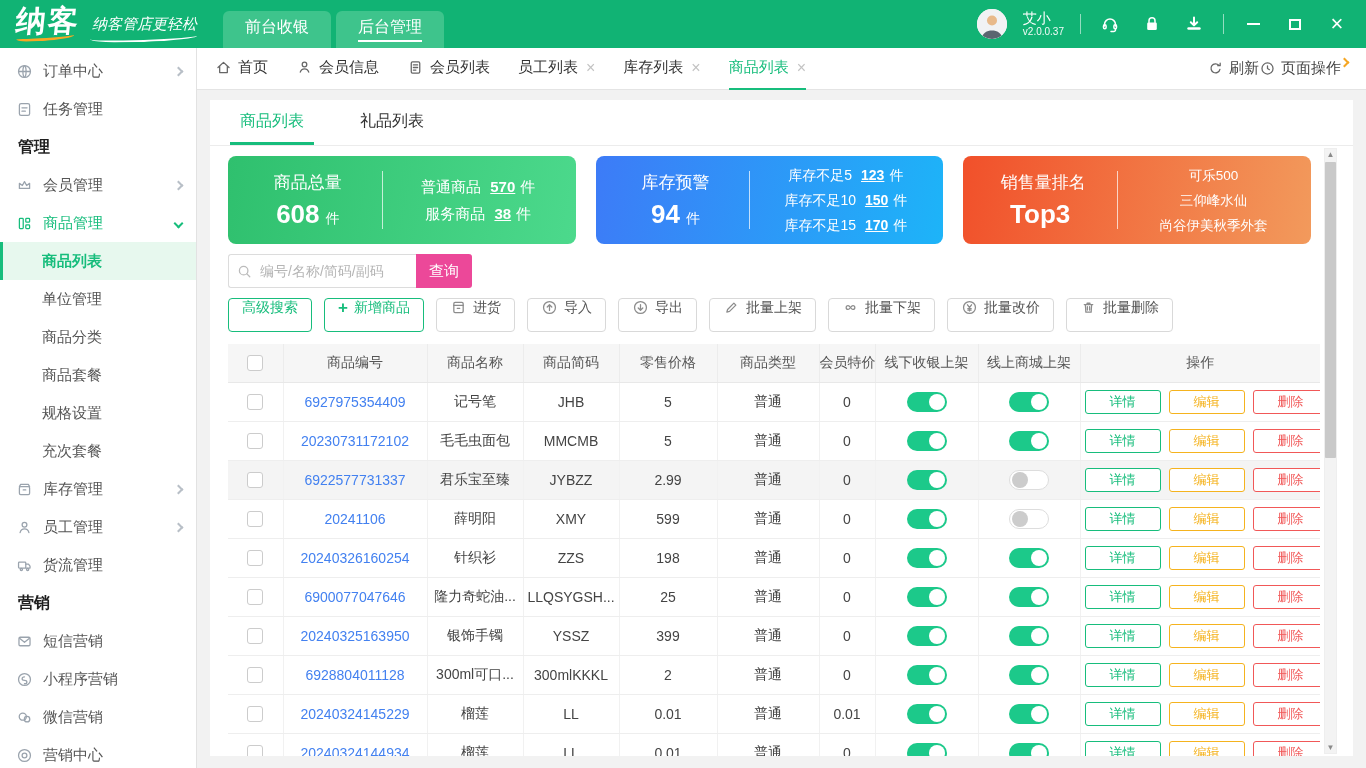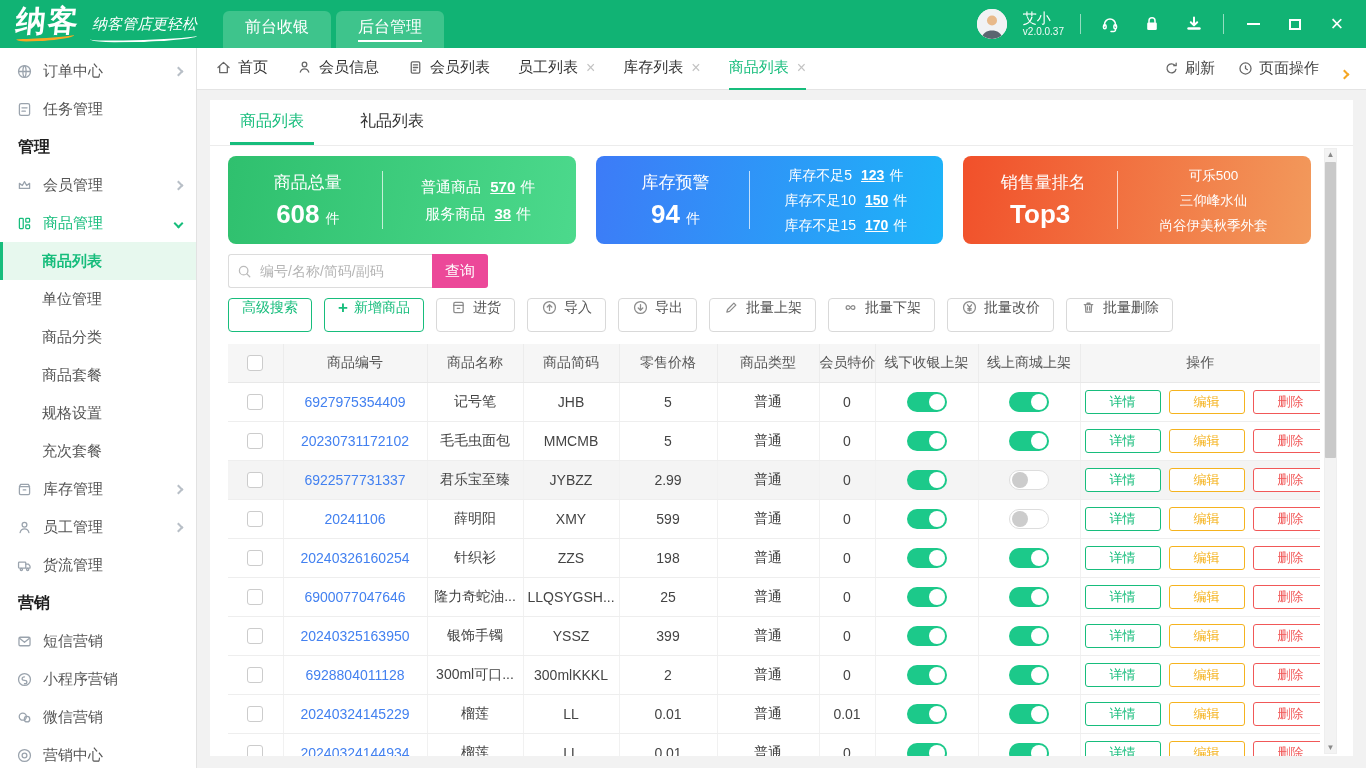--- a/index.html
+++ b/index.html
@@ -44,21 +44,21 @@
   .sb-section{height:38px;display:flex;align-items:center;padding-left:18px;font-size:16px;font-weight:bold;color:#1f1f1f}
   .sb-sub{height:38px;display:flex;align-items:center;padding-left:42px;font-size:15px;color:#555;cursor:pointer}
   .sb-sub.active{background:#e7f8ee;color:#17bd7c;font-weight:bold;box-shadow:inset 3px 0 0 #17bd7c}
 
   
   .tabbar{position:absolute;left:197px;top:48px;right:0;height:42px;background:#fff;border-bottom:1px solid #e4e4e4;display:flex;align-items:center;padding:0 18px;gap:28px;z-index:1}
   .tb-tab{display:flex;align-items:center;gap:6px;font-size:15px;color:#333;height:42px;border-bottom:2px solid transparent;cursor:pointer}
   .tb-tab .icon{color:#666}
   .tb-tab.active{color:#17bd7c;border-bottom-color:#17bd7c}
   .tb-close{color:#c3c3c3;font-size:16px;margin-left:2px;cursor:pointer}
-  .tabbar-right{margin-left:auto;display:flex;align-items:flex-end;gap:22px;color:#444;font-size:15px}
+  .tabbar-right{margin-left:auto;display:flex;align-items:flex-start;color:#444;font-size:15px}
   .tb-act{display:flex;align-items:center;gap:5px;cursor:pointer}
   .tb-act .icon{color:#666}
   .orange-chev{color:#f5a623;display:inline-flex;cursor:pointer}
   .orange-chev .chev{border-width:2.2px}
 
   
   .main{position:absolute;left:197px;top:90px;right:0;bottom:0;background:#f2f2f2;padding:10px 13px 12px 13px}
   .panel{background:#fff;height:100%;position:relative;overflow:hidden}
   .panel-tabs{height:46px;border-bottom:1px solid #ececec;display:flex;align-items:stretch;padding-left:20px;gap:36px}
   .p-tab{display:flex;align-items:center;font-size:16px;color:#333;border-bottom:3px solid transparent;padding:0 10px;cursor:pointer}
@@ -73,21 +73,21 @@
   .card-div{width:1px;height:58px;background:rgba(255,255,255,.7)}
   .card-right{flex:1;display:flex;flex-direction:column;justify-content:center;padding-left:4px;text-align:center}
   .card-row b{text-decoration:underline;margin:0 5px}
   .card.c0 .card-row{font-size:15px;line-height:27px}
   .card.c1 .card-row{font-size:14px;line-height:25px}
   .card.c2 .card-row{font-size:13.5px;line-height:25px}
 
   .search-row{margin:4px 18px 0;display:flex;align-items:center}
   .search-wrap{position:relative}
   .search-wrap .icon{position:absolute;left:8px;top:9px;color:#bbb}
-  .search-input{width:204px;height:34px;border:1px solid #dcdcdc;border-right:none;border-radius:3px 0 0 3px;padding:0 8px 0 31px;font-size:14px;color:#333;outline:none}
+  .search-input{width:188px;height:34px;border:1px solid #dcdcdc;border-right:none;border-radius:3px 0 0 3px;padding:0 8px 0 31px;font-size:14px;color:#333;outline:none}
   .search-input::placeholder{color:#b5b5b5}
   .btn-query{width:56px;height:34px;background:#ec4899;color:#fff;border:none;border-radius:0 3px 3px 0;font-size:15px;cursor:pointer}
 
   .toolbar{margin:10px 18px 0;display:flex;gap:12px}
   .tbtn{height:34px;display:inline-flex;align-items:flex-start;gap:6px;padding:0 13px;border:1px solid #d9d9d9;border-radius:4px;background:#fff;color:#555;font-size:14px;cursor:pointer;white-space:nowrap}
   .tbtn .icon{color:#8c8c8c}
   .tbtn.green{border-color:#17bd7c;color:#17bd7c}
   .plus-glyph{font-size:17px;font-weight:bold;line-height:1}
 
   .tbl{margin:12px 0 0 18px;border-collapse:collapse;table-layout:fixed;width:1092px;font-size:14px}

